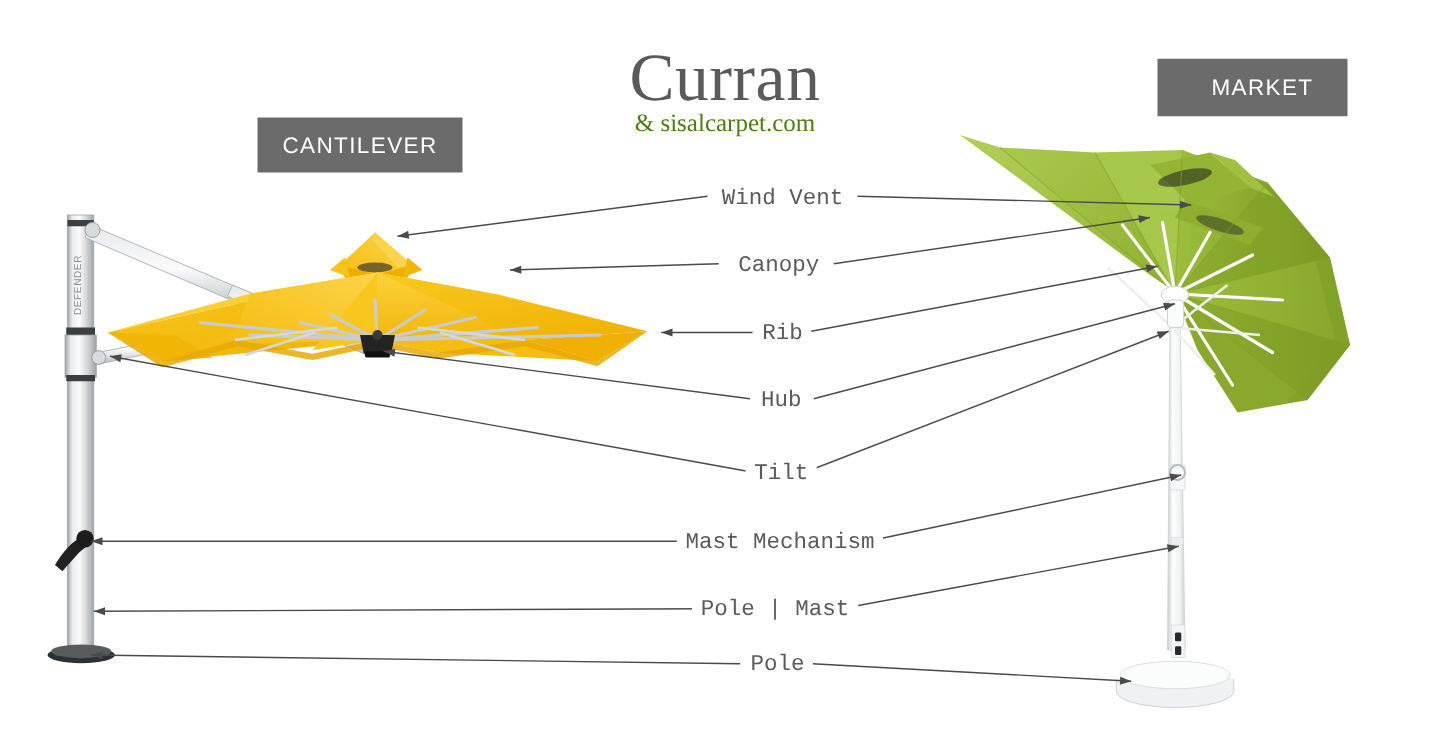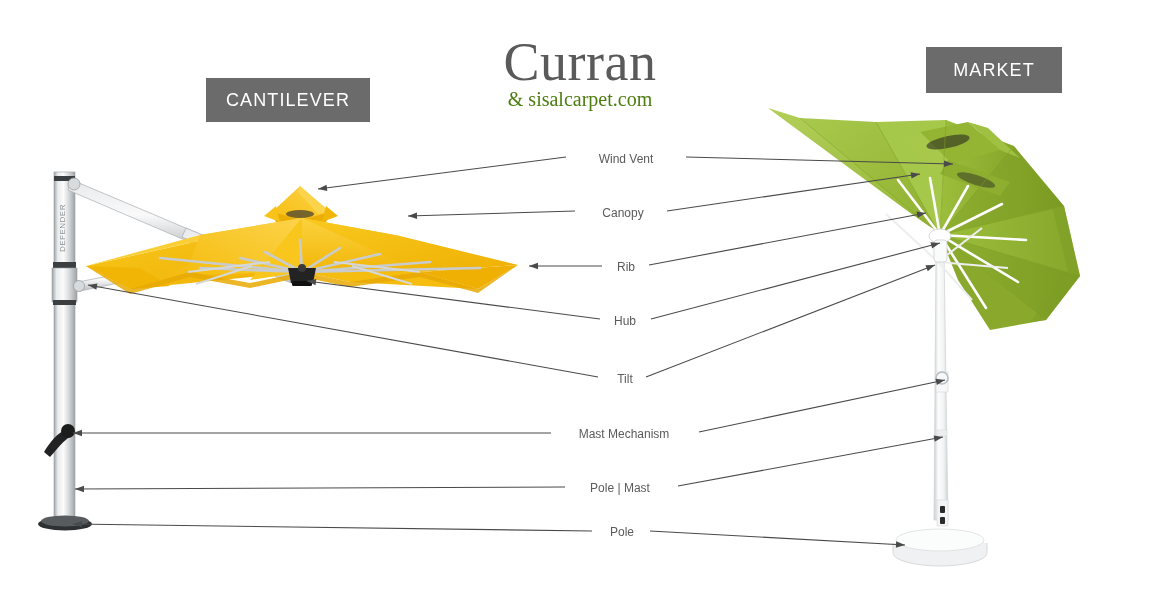--- a/index.html
+++ b/index.html
@@ -56,37 +56,38 @@
     color: #ffffff;
     font-family: "Liberation Sans", sans-serif;
     font-size: 18px;
     letter-spacing: 1.1px;
     display: flex;
     align-items: center;
     justify-content: center;
   }
   #tag-cantilever {
     left: 206px;
-    top: 78px;
+    top: 94px;
     width: 164px;
     height: 44px;
   }
   #tag-market {
     left: 926px;
     top: 47px;
     width: 136px;
     height: 46px;
+    padding-left: 16px;
   }
 
   
   .callout {
     position: absolute;
     color: #5b5b5b;
-    font-family: Liberation Sans, sans-serif;
-    font-size: 12px;
+    font-family: Liberation Mono, monospace;
+    font-size: 18px;
     white-space: nowrap;
     transform: translate(-50%, -50%);
     background: #ffffff;
     padding: 0 7px;
     pointer-events: none;
   }
 </style>
 </head>
 <body>
 

